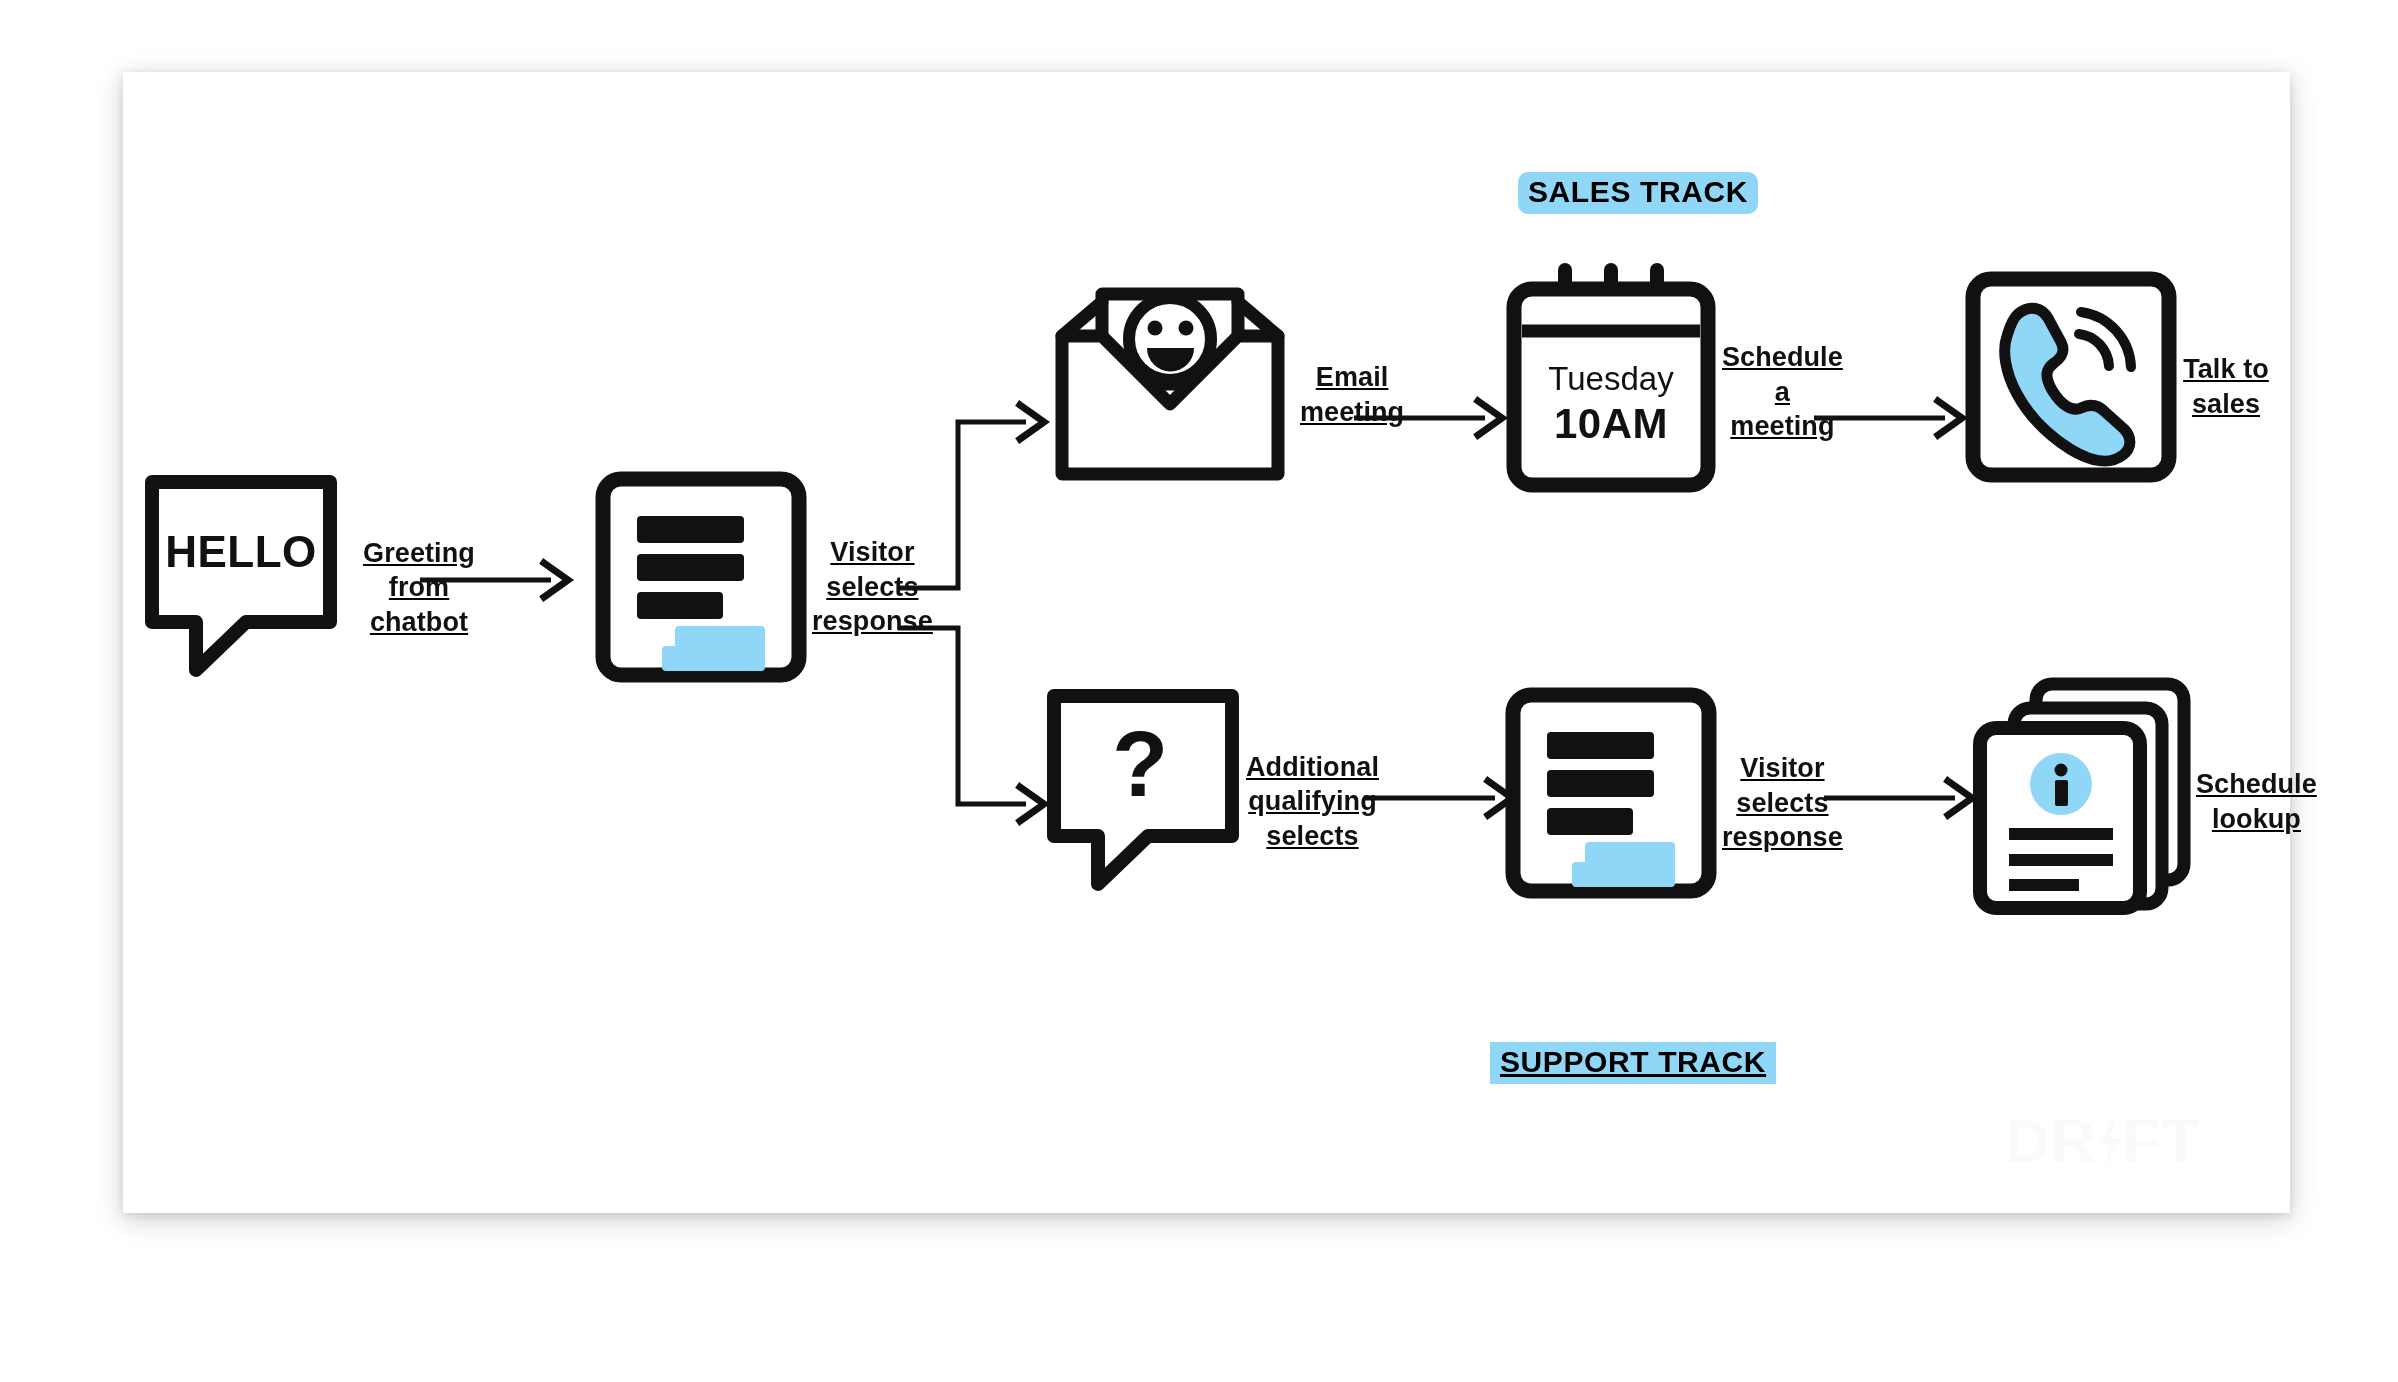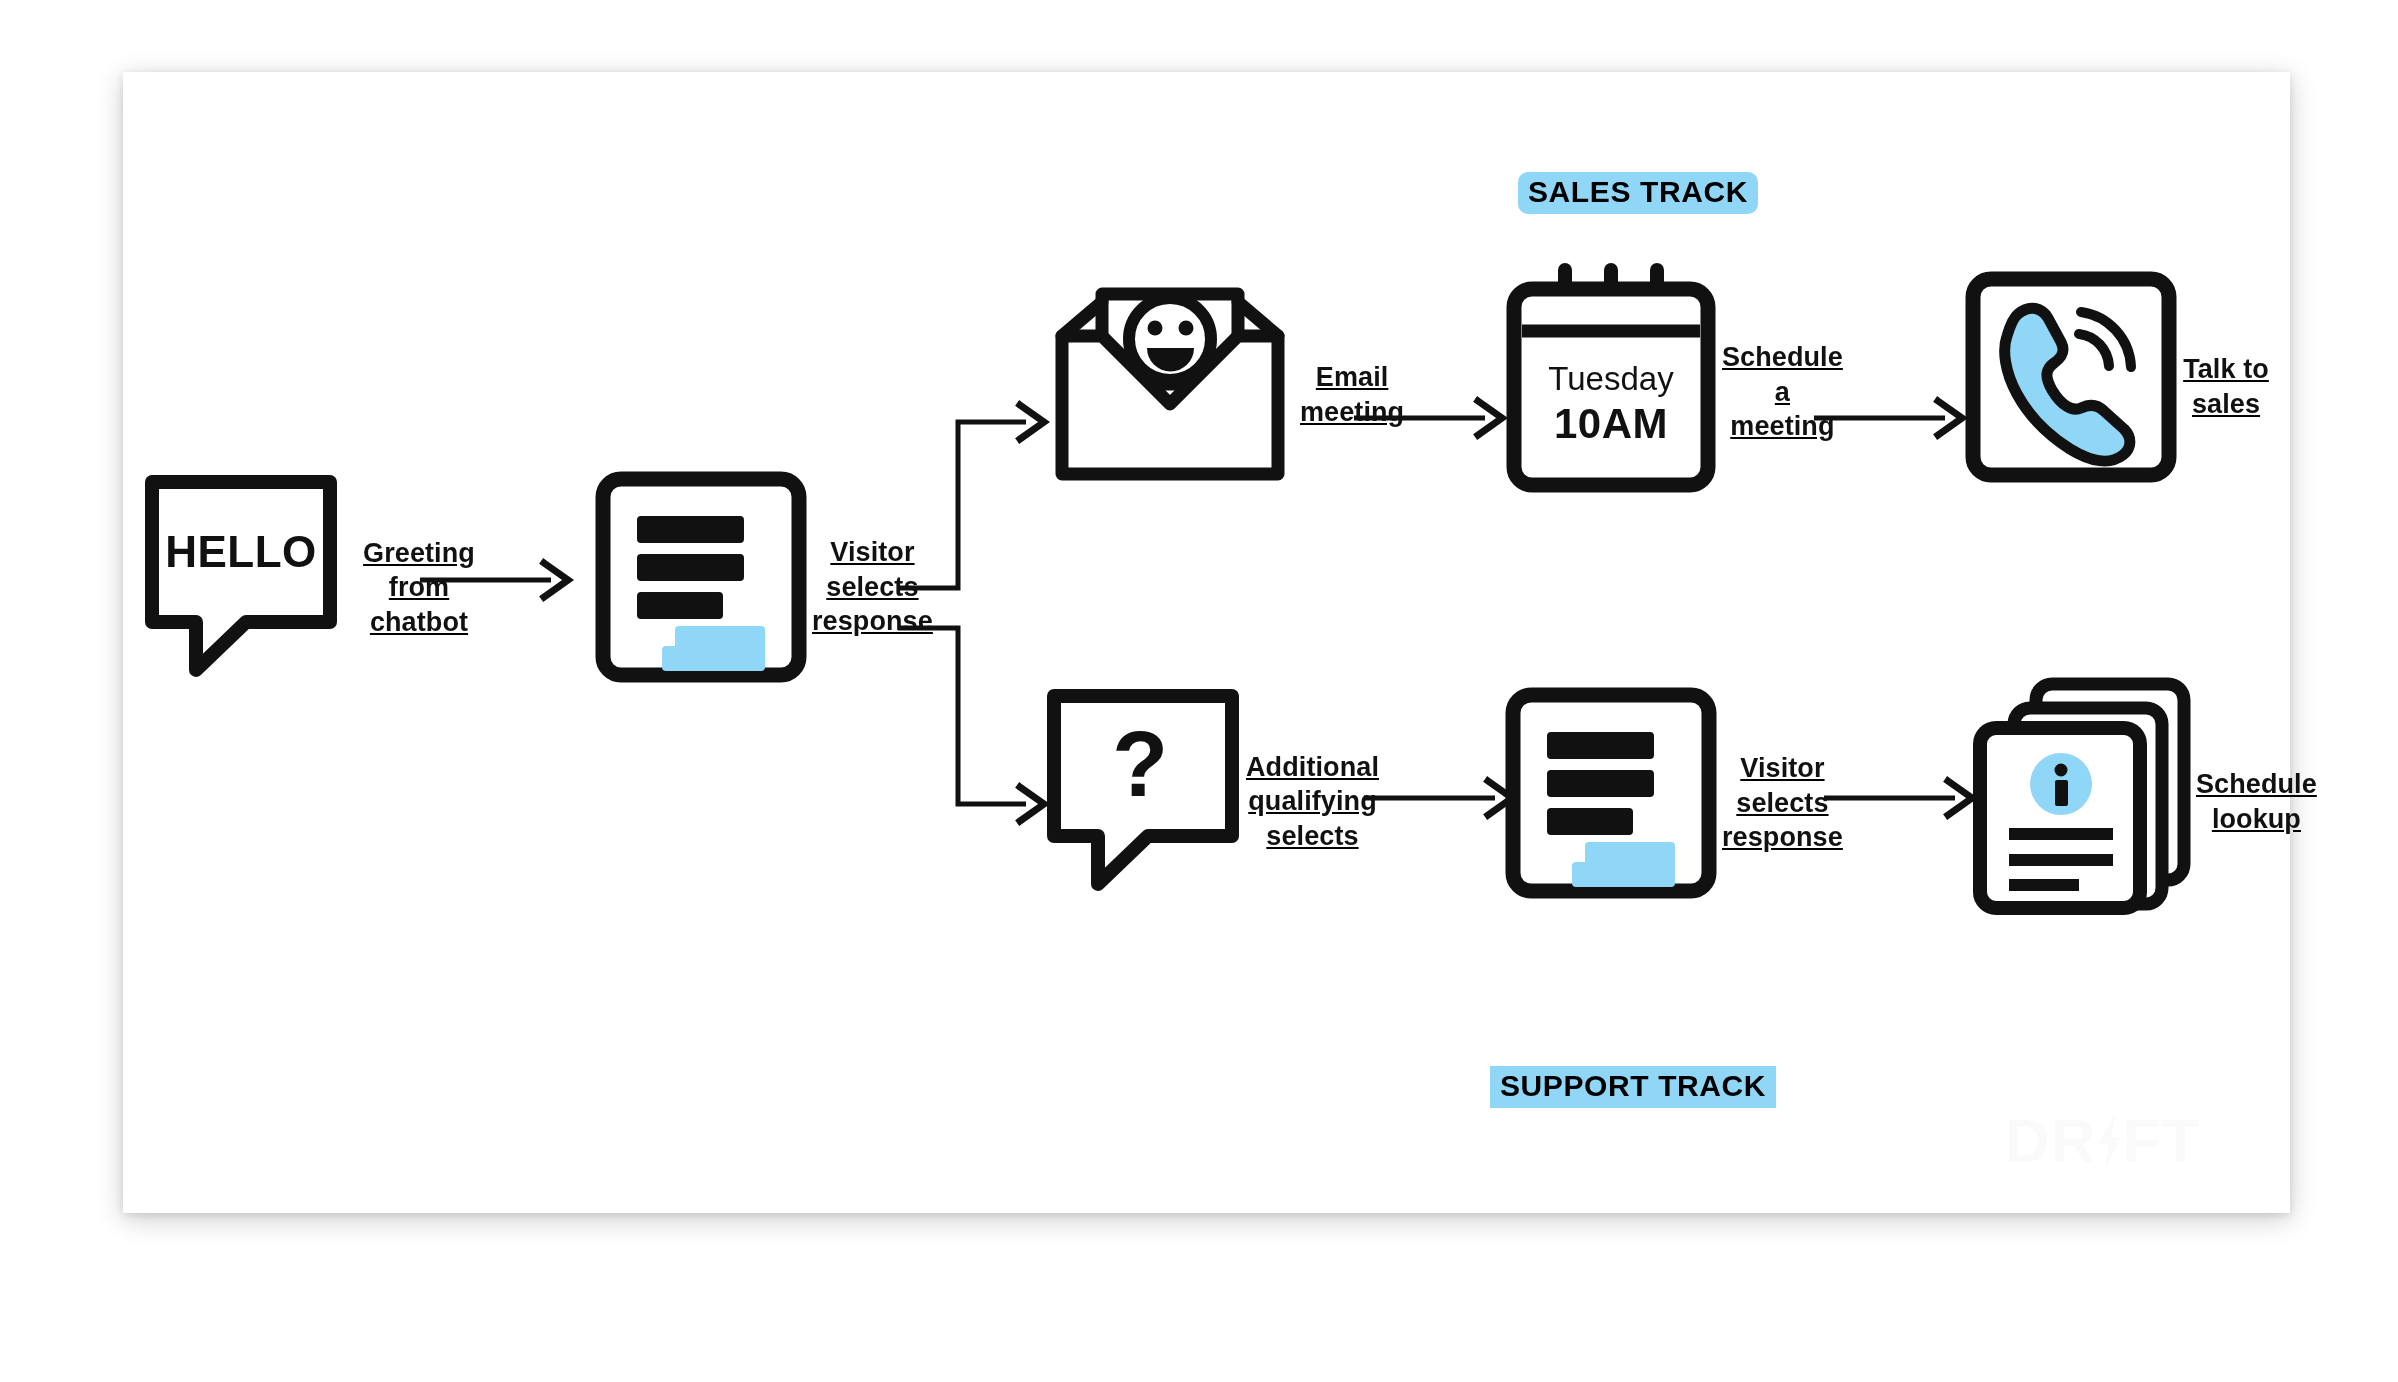--- a/index.html
+++ b/index.html
@@ -76,21 +76,21 @@
   .conn { position: absolute; }
   svg { display: block; overflow: visible; }
 </style>
 </head>
 <body>
 
 <div id="stage">
   <div id="card"></div>
 
   <div class="track-badge" style="left:1518px; top:172px;border-radius:10px;">SALES TRACK</div>
-  <div class="track-badge" style="left:1490px; top:1066px;">SUPPORT TRACK</div>
+  <div class="track-badge" style="left:1490px; top:1042px;text-decoration:underline;">SUPPORT TRACK</div>
 
   <div class="conn" style="left:418px; top:558px;">
     <svg width="160" height="44" viewBox="0 0 160 44">
       <path d="M2 22 H133" stroke="#111" stroke-width="5" fill="none"></path>
       <path d="M126 5 L150 22 L126 39" stroke="#111" stroke-width="7" fill="none" stroke-linecap="square"></path>
     </svg>
   </div>
 
   <div class="conn" style="left:896px; top:400px;">
     <svg width="190" height="200" viewBox="0 0 190 200">

